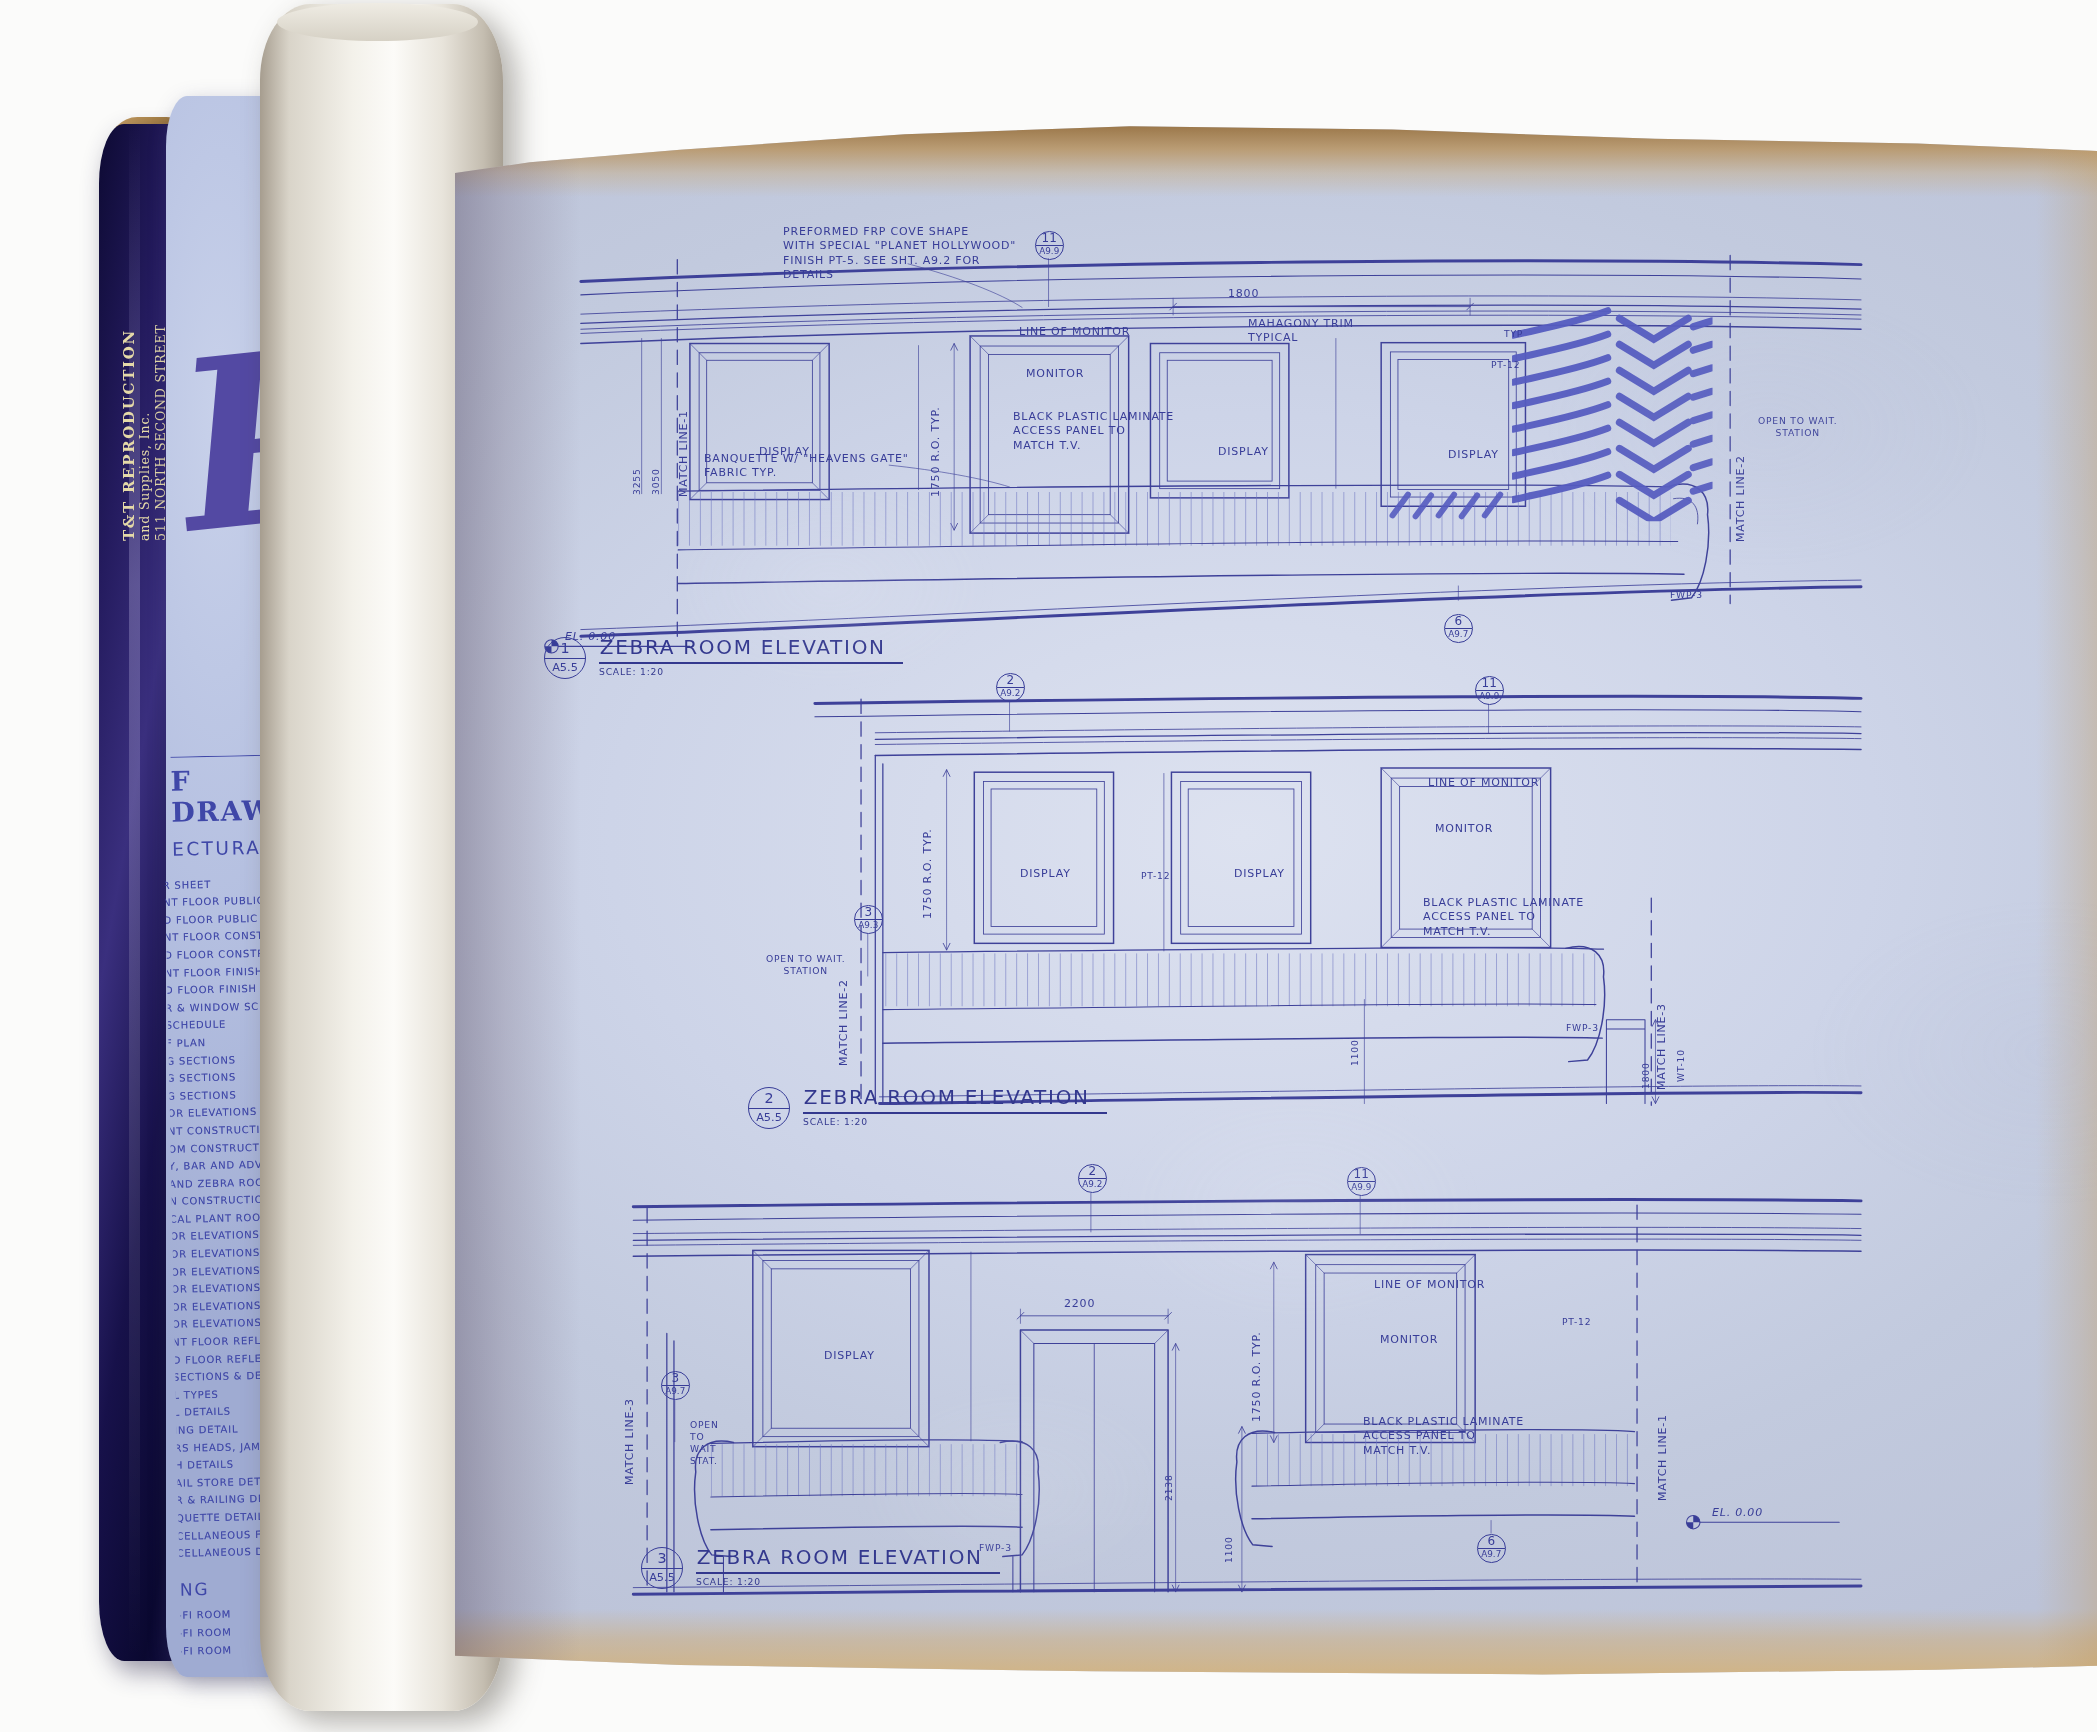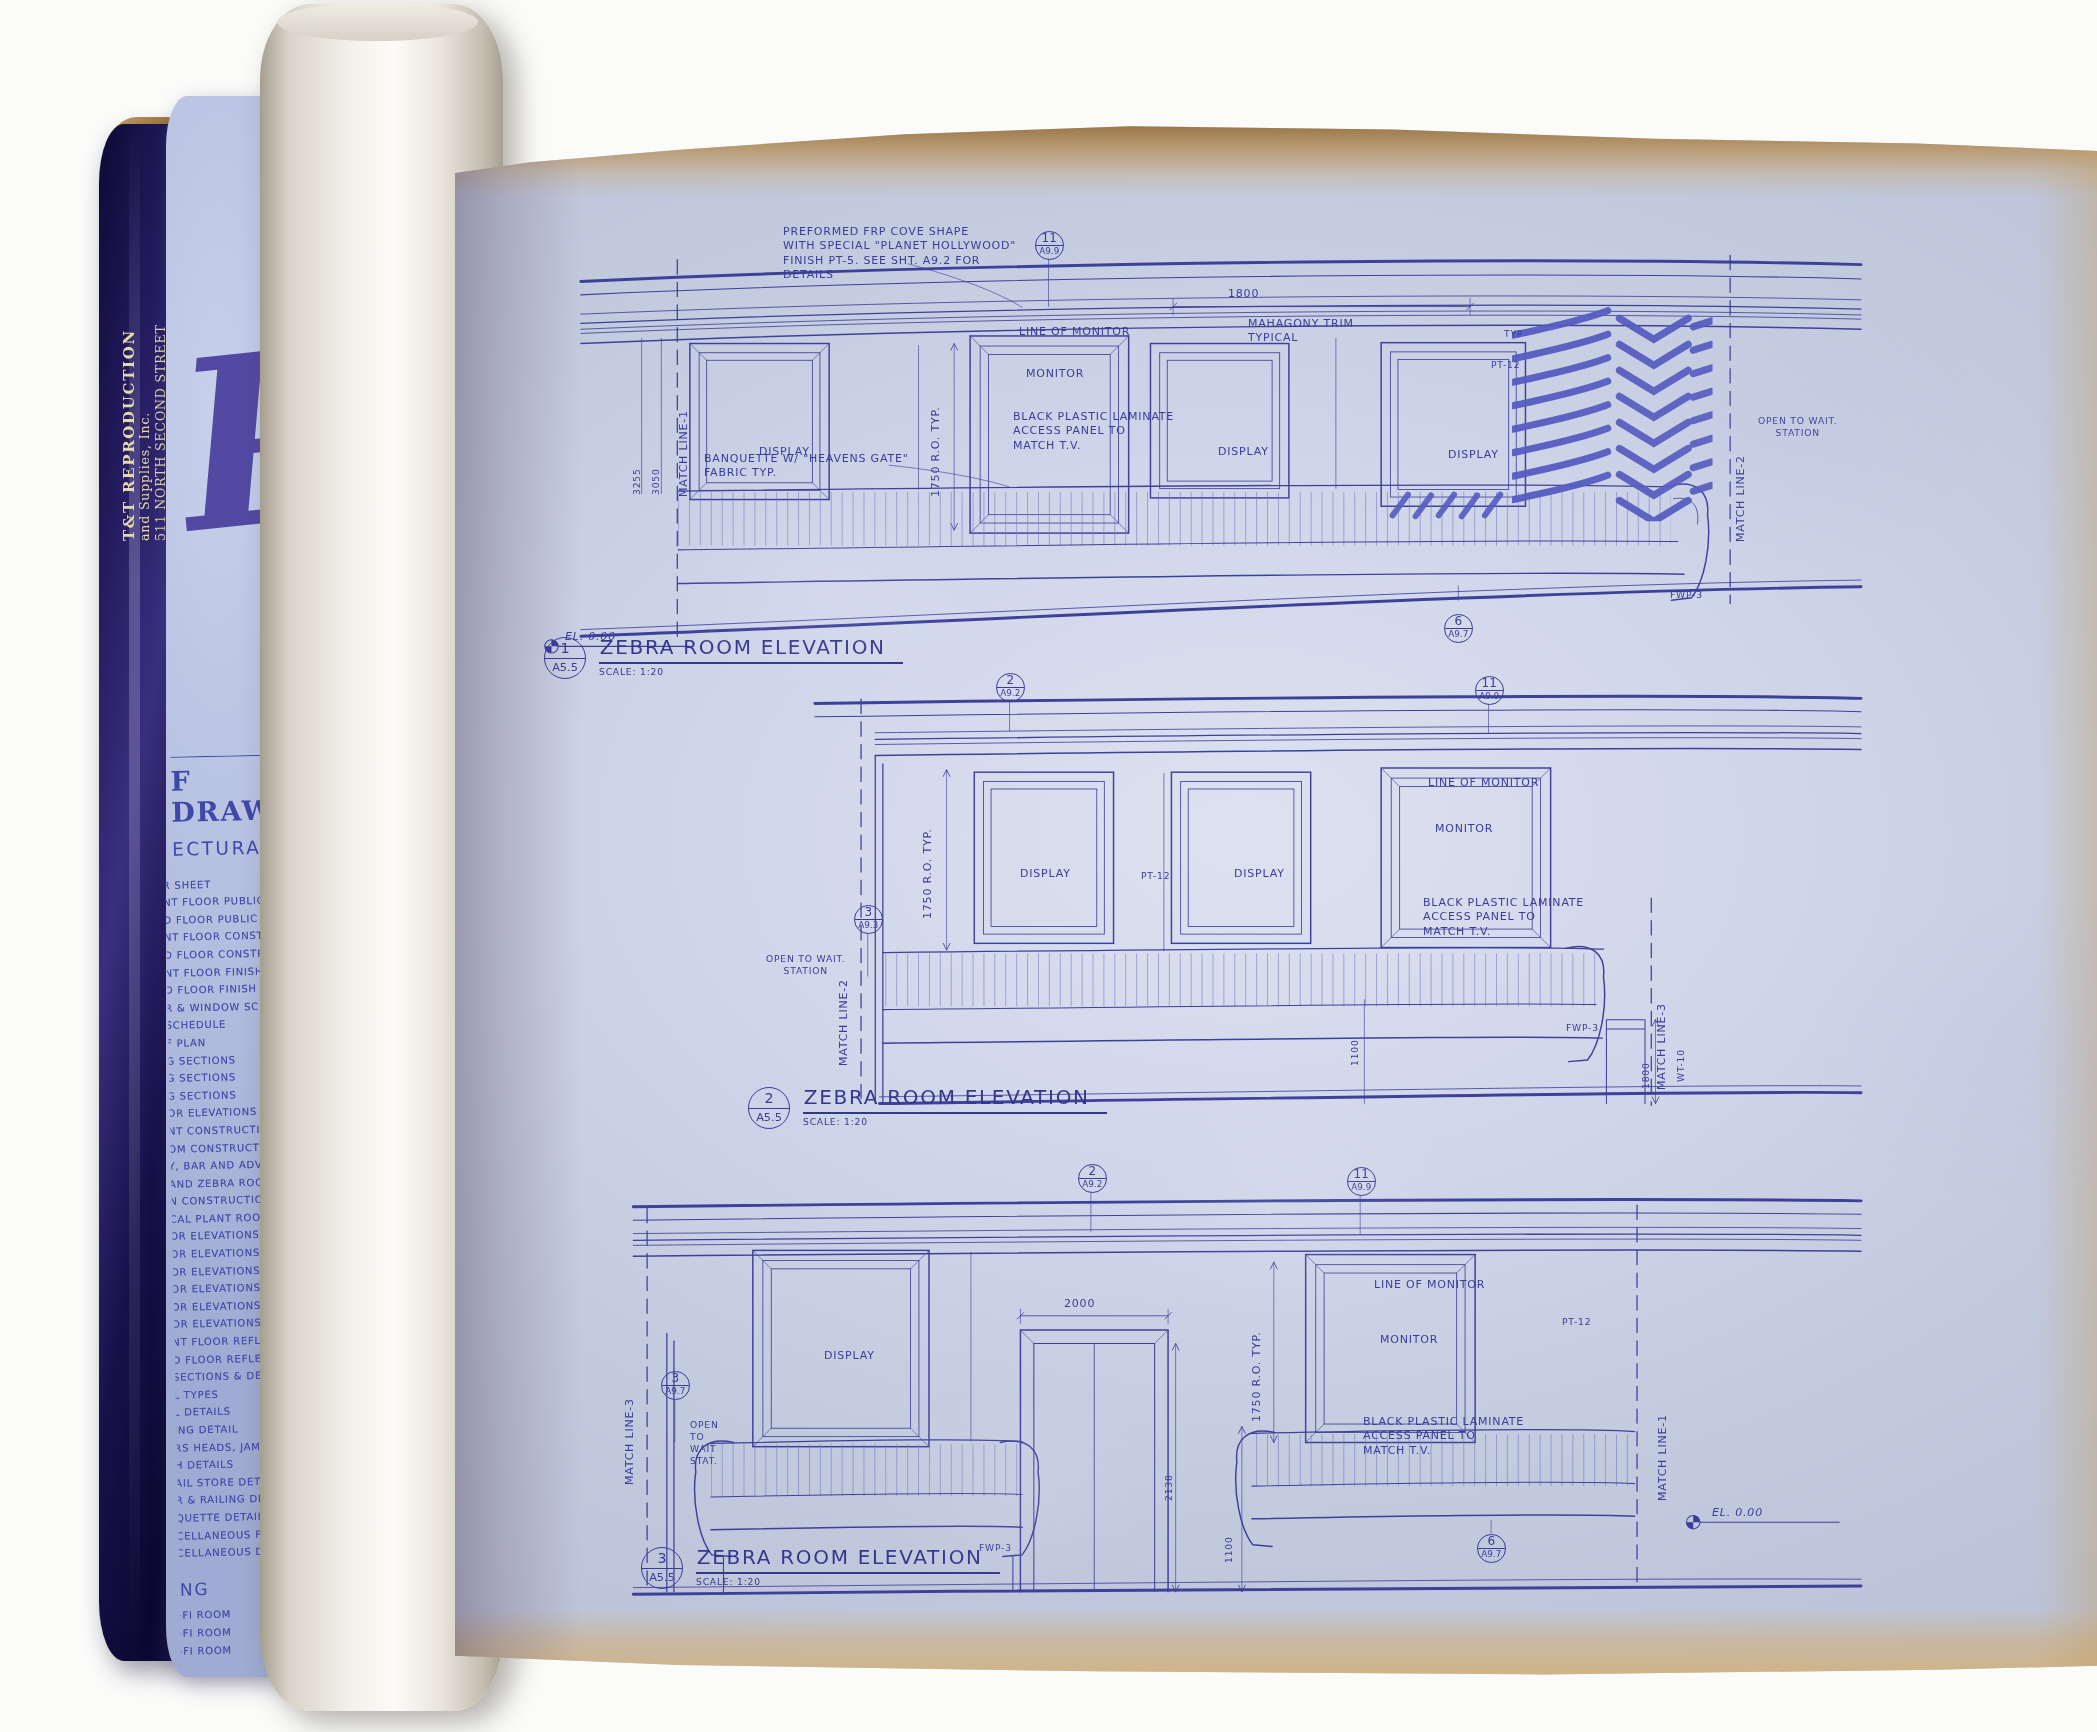--- a/index.html
+++ b/index.html
@@ -446,21 +446,21 @@
     <div class="lb v" style="left:168px;top:1368px">MATCH LINE-3</div>
     <div class="bub" style="left:206px;top:1254px">
         <span class="n">3</span>
         <span class="s">A9.7</span>
       </div>
     <div class="lb sm" style="left:235px;top:1302px">OPEN
 TO
 WAIT
 STAT.</div>
     <div class="lb" style="left:369px;top:1232px">DISPLAY</div>
-    <div class="lb" style="left:609px;top:1180px">2000</div>
+    <div class="lb" style="left:609px;top:1180px">2200</div>
     <div class="lb v sm" style="left:708px;top:1384px">2138</div>
     <div class="lb" style="left:919px;top:1161px">LINE OF MONITOR</div>
     <div class="lb" style="left:925px;top:1216px">MONITOR</div>
     <div class="lb" style="left:908px;top:1298px">BLACK PLASTIC LAMINATE
 ACCESS PANEL TO
 MATCH T.V.</div>
     <div class="lb v" style="left:795px;top:1305px">1750 R.O. TYP.</div>
     <div class="lb sm" style="left:1107px;top:1199px">PT-12</div>
     <div class="lb v sm" style="left:768px;top:1446px">1100</div>
     <div class="lb sm" style="left:524px;top:1425px">FWP-3</div>

